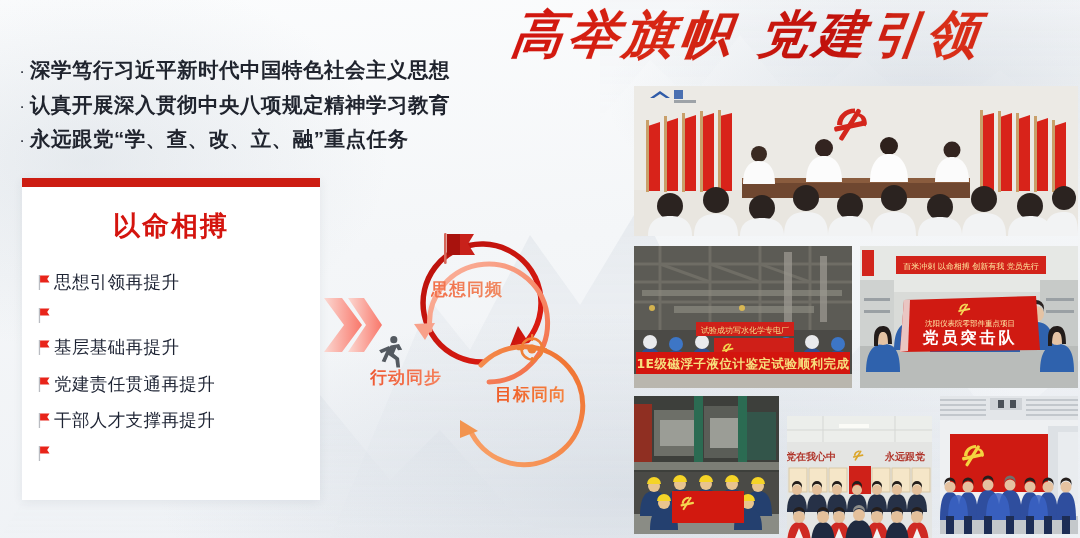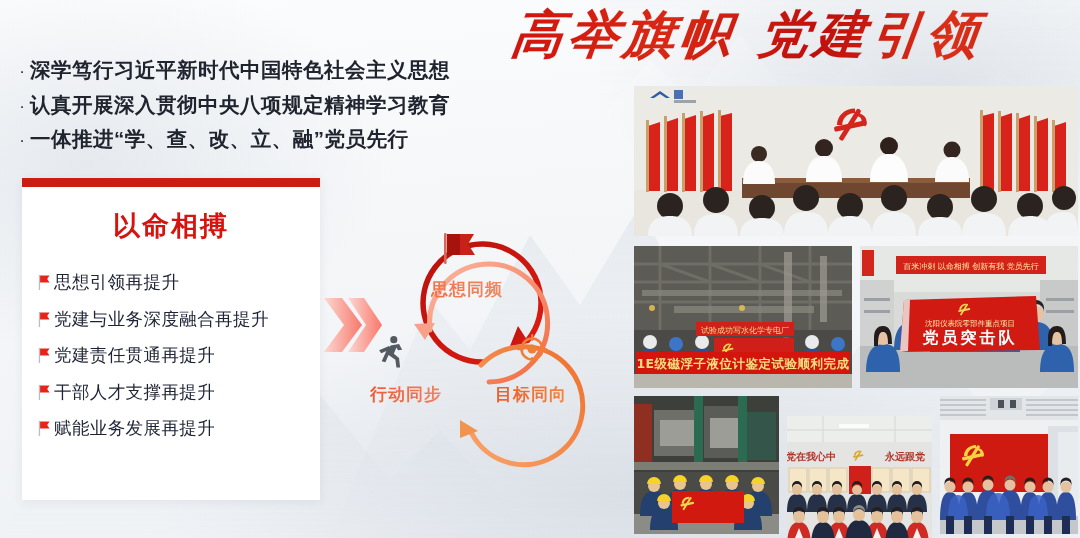--- a/index.html
+++ b/index.html
@@ -79,21 +79,21 @@
   
   #chev { position: absolute; left: 322px; top: 292px; width: 62px; height: 66px; }
 
   
   #venn { position: absolute; left: 352px; top: 222px; width: 268px; height: 258px; }
   .vlabel {
     position: absolute; font-size: 17px; font-weight: 700;
     letter-spacing: 1px; white-space: nowrap;
   }
   #vl-top   { left: 79px;  top: 56px;  background: linear-gradient(90deg,#f2704b,#f08a62); -webkit-background-clip:text; background-clip:text; color:transparent; }
-  #vl-left  { left: 18px;  top: 161px; background: linear-gradient(90deg,#ef5a34,#f5805c); -webkit-background-clip:text; background-clip:text; color:transparent; }
+  #vl-left  { left: 18px;  top: 144px; background: linear-gradient(90deg,#ef5a34,#f5805c); -webkit-background-clip:text; background-clip:text; color:transparent; }
   #vl-right { left: 143px; top: 161px; background: linear-gradient(90deg,#ef5b27,#f58540); -webkit-background-clip:text; background-clip:text; color:transparent; }
 
   
   .photo { position: absolute; overflow: hidden; background: #cfd6dd; }
   #p1 { left: 634px; top: 86px;  width: 444px; height: 150px; }
   #p2 { left: 634px; top: 246px; width: 218px; height: 142px; }
   #p3 { left: 860px; top: 246px; width: 218px; height: 142px; }
   #p4 { left: 634px; top: 396px; width: 145px; height: 138px; }
   #p5 { left: 787px; top: 416px; width: 145px; height: 138px; }
   #p6 { left: 940px; top: 396px; width: 138px; height: 138px; }
@@ -126,21 +126,21 @@
     <div class="bline">
       <span class="bdot">·</span>
       <span class="btext">深学笃行习近平新时代中国特色社会主义思想</span>
     </div>
     <div class="bline">
       <span class="bdot">·</span>
       <span class="btext">认真开展深入贯彻中央八项规定精神学习教育</span>
     </div>
     <div class="bline">
       <span class="bdot">·</span>
-      <span class="btext">一体推进“学、查、改、立、融”党员先行</span>
+      <span class="btext">永远跟党“学、查、改、立、融”重点任务</span>
     </div>
   </div>
 
   <div id="card">
     <div id="cardtitle">以命相搏</div>
     <div id="cardlist">
 
       <div class="citem">
         <span class="cflag">
           <svg width="13" height="15" viewBox="0 0 13 15">
@@ -151,23 +151,31 @@
         <span class="ctext">思想引领再提升</span>
       </div>
 
       <div class="citem">
         <span class="cflag">
           <svg width="13" height="15" viewBox="0 0 13 15">
               <rect x="0.8" y="0" width="1.3" height="15" fill="#b9bcc2"></rect>
               <path d="M2.1 0.6 L11.5 0.6 L9.2 4 L11.5 7.4 L2.1 7.4 Z" fill="#e8241a"></path>
             </svg>
         </span>
-        <span class="ctext">党建与业务深度融合再提升</span>
       </div>
 
+      <div class="citem">
+        <span class="cflag">
+          <svg width="13" height="15" viewBox="0 0 13 15">
+              <rect x="0.8" y="0" width="1.3" height="15" fill="#b9bcc2"></rect>
+              <path d="M2.1 0.6 L11.5 0.6 L9.2 4 L11.5 7.4 L2.1 7.4 Z" fill="#e8241a"></path>
+            </svg>
+        </span>
+        <span class="ctext">基层基础再提升</span>
+      </div>
 
       <div class="citem">
         <span class="cflag">
           <svg width="13" height="15" viewBox="0 0 13 15">
               <rect x="0.8" y="0" width="1.3" height="15" fill="#b9bcc2"></rect>
               <path d="M2.1 0.6 L11.5 0.6 L9.2 4 L11.5 7.4 L2.1 7.4 Z" fill="#e8241a"></path>
             </svg>
         </span>
         <span class="ctext">党建责任贯通再提升</span>
       </div>
@@ -182,21 +190,20 @@
         <span class="ctext">干部人才支撑再提升</span>
       </div>
 
       <div class="citem">
         <span class="cflag">
           <svg width="13" height="15" viewBox="0 0 13 15">
               <rect x="0.8" y="0" width="1.3" height="15" fill="#b9bcc2"></rect>
               <path d="M2.1 0.6 L11.5 0.6 L9.2 4 L11.5 7.4 L2.1 7.4 Z" fill="#e8241a"></path>
             </svg>
         </span>
-        <span class="ctext">赋能业务发展再提升</span>
       </div>
 
     </div>
   </div>
   <div id="cardbar"></div>
 
   <svg id="chev" viewBox="0 0 62 66">
     <defs>
       <linearGradient id="cg" x1="0" y1="0" x2="1" y2="0">
         <stop offset="0%" stop-color="#fbd8d2"></stop>

